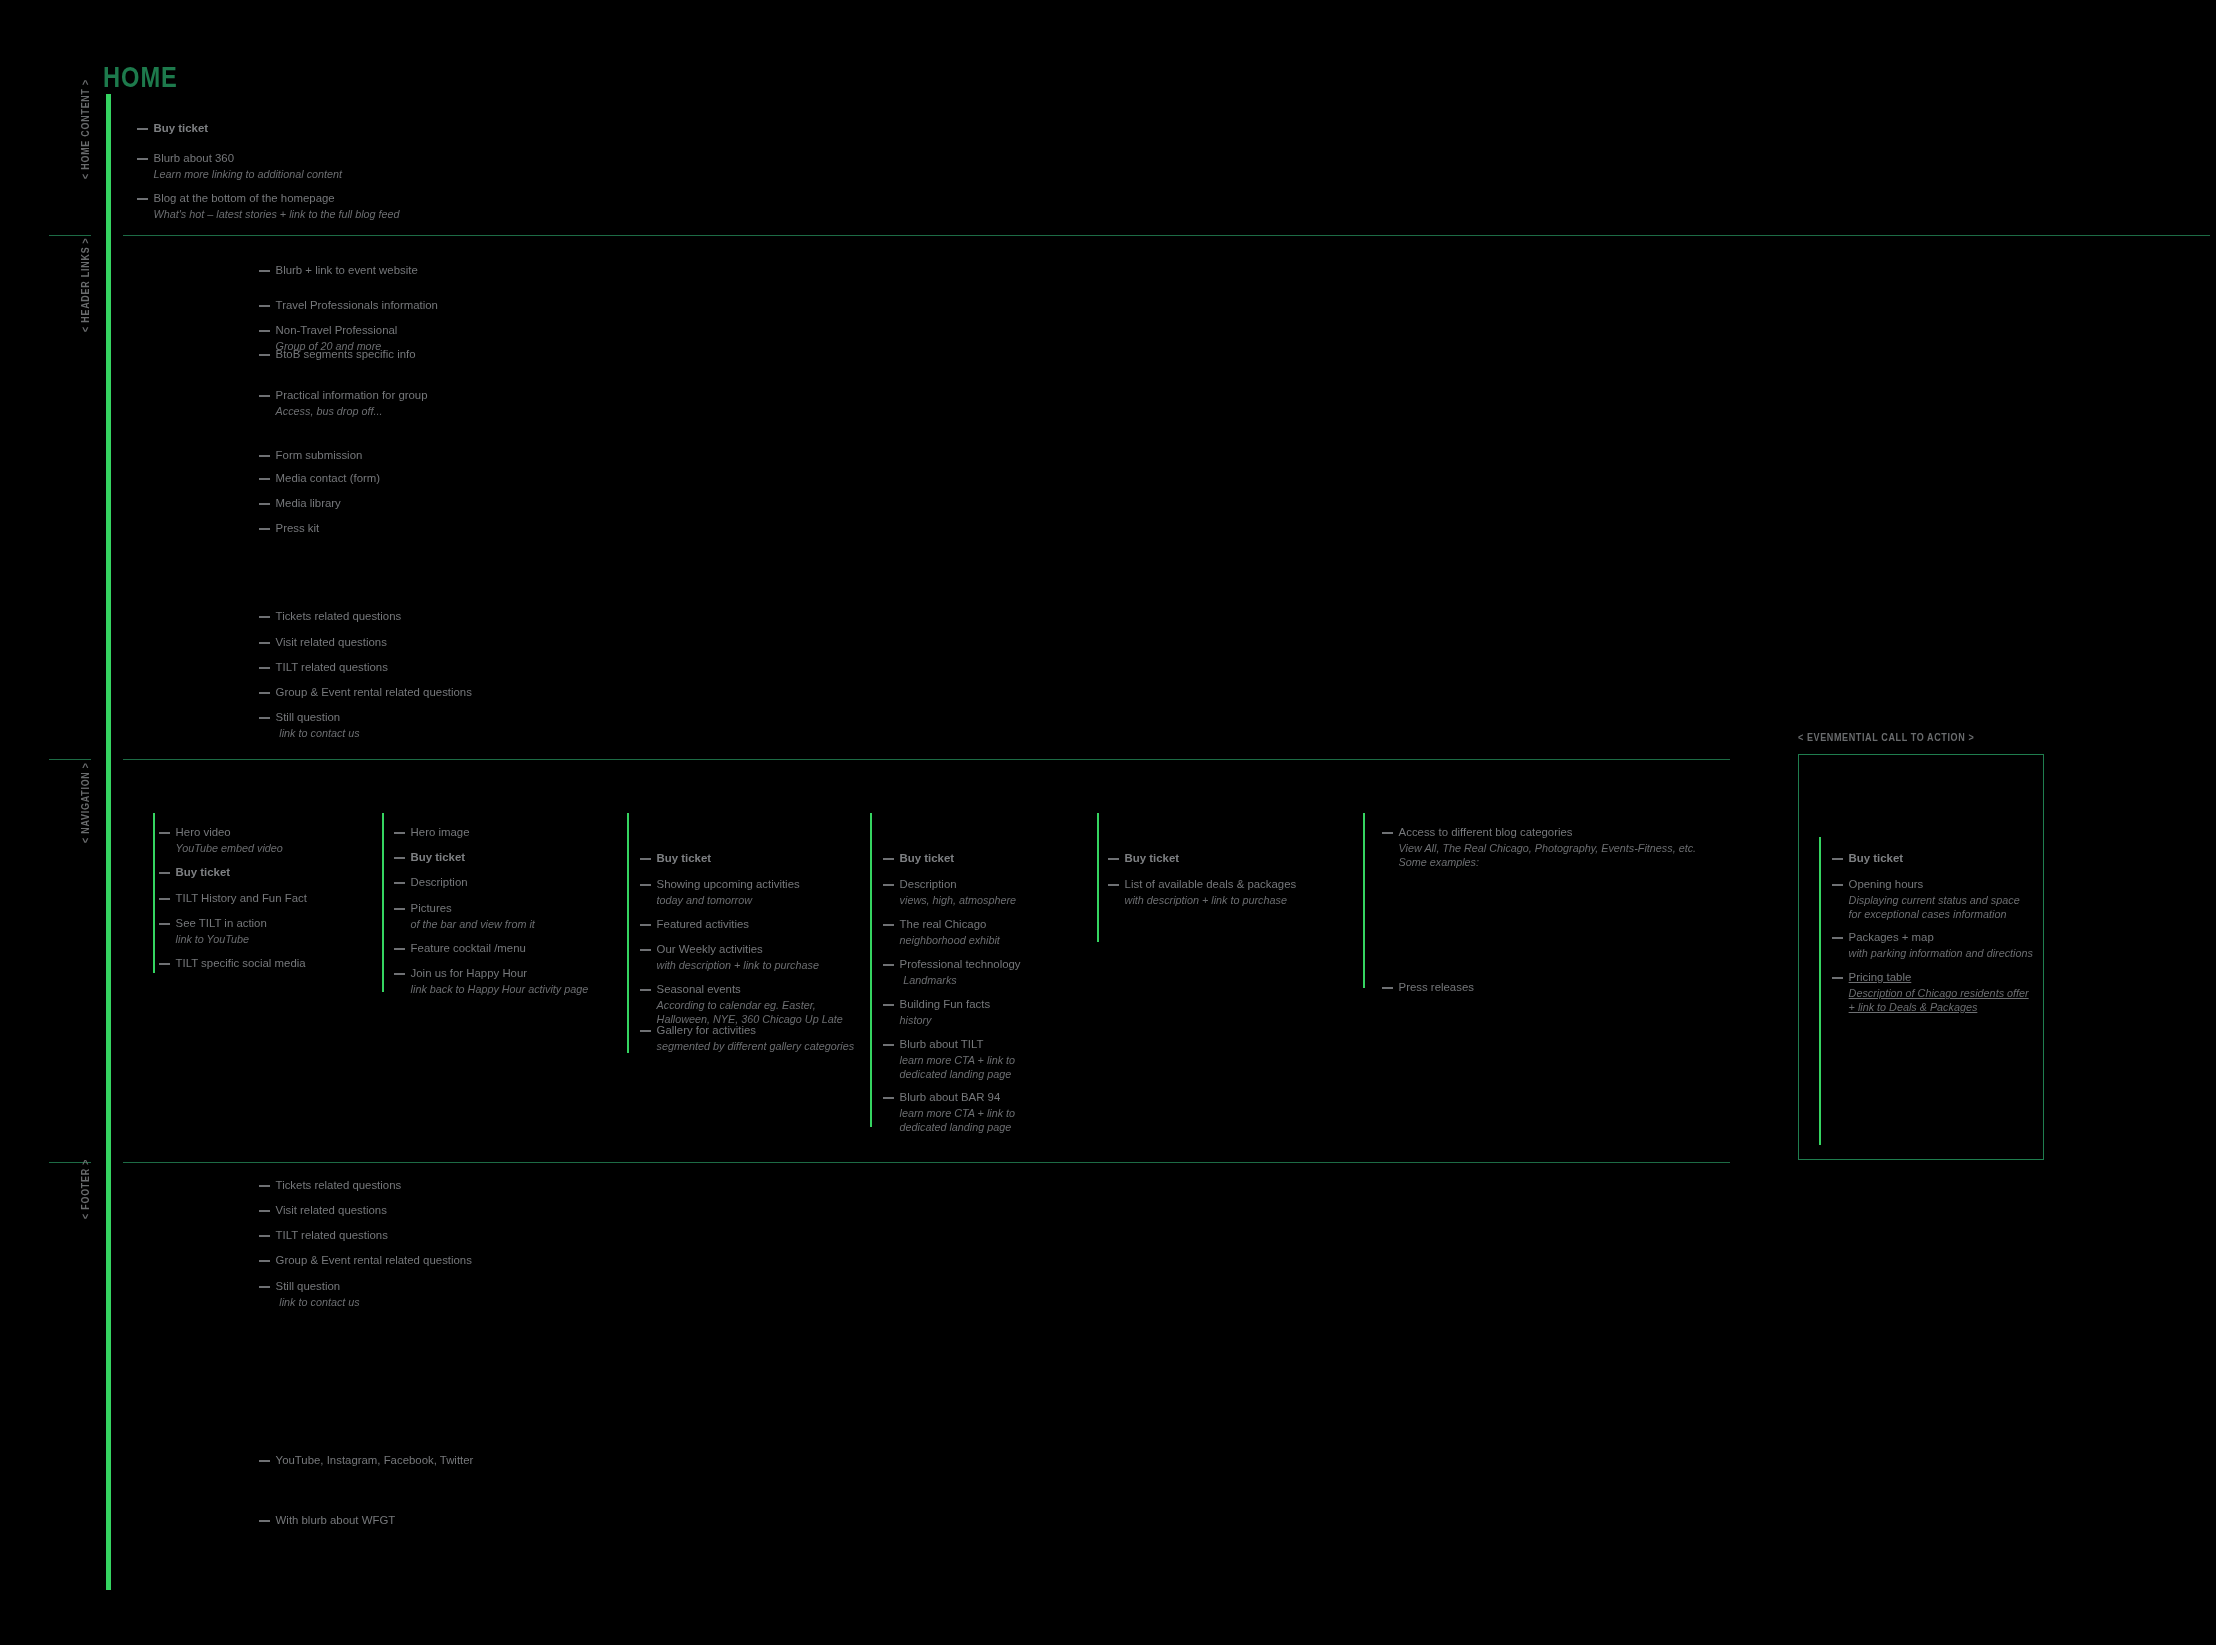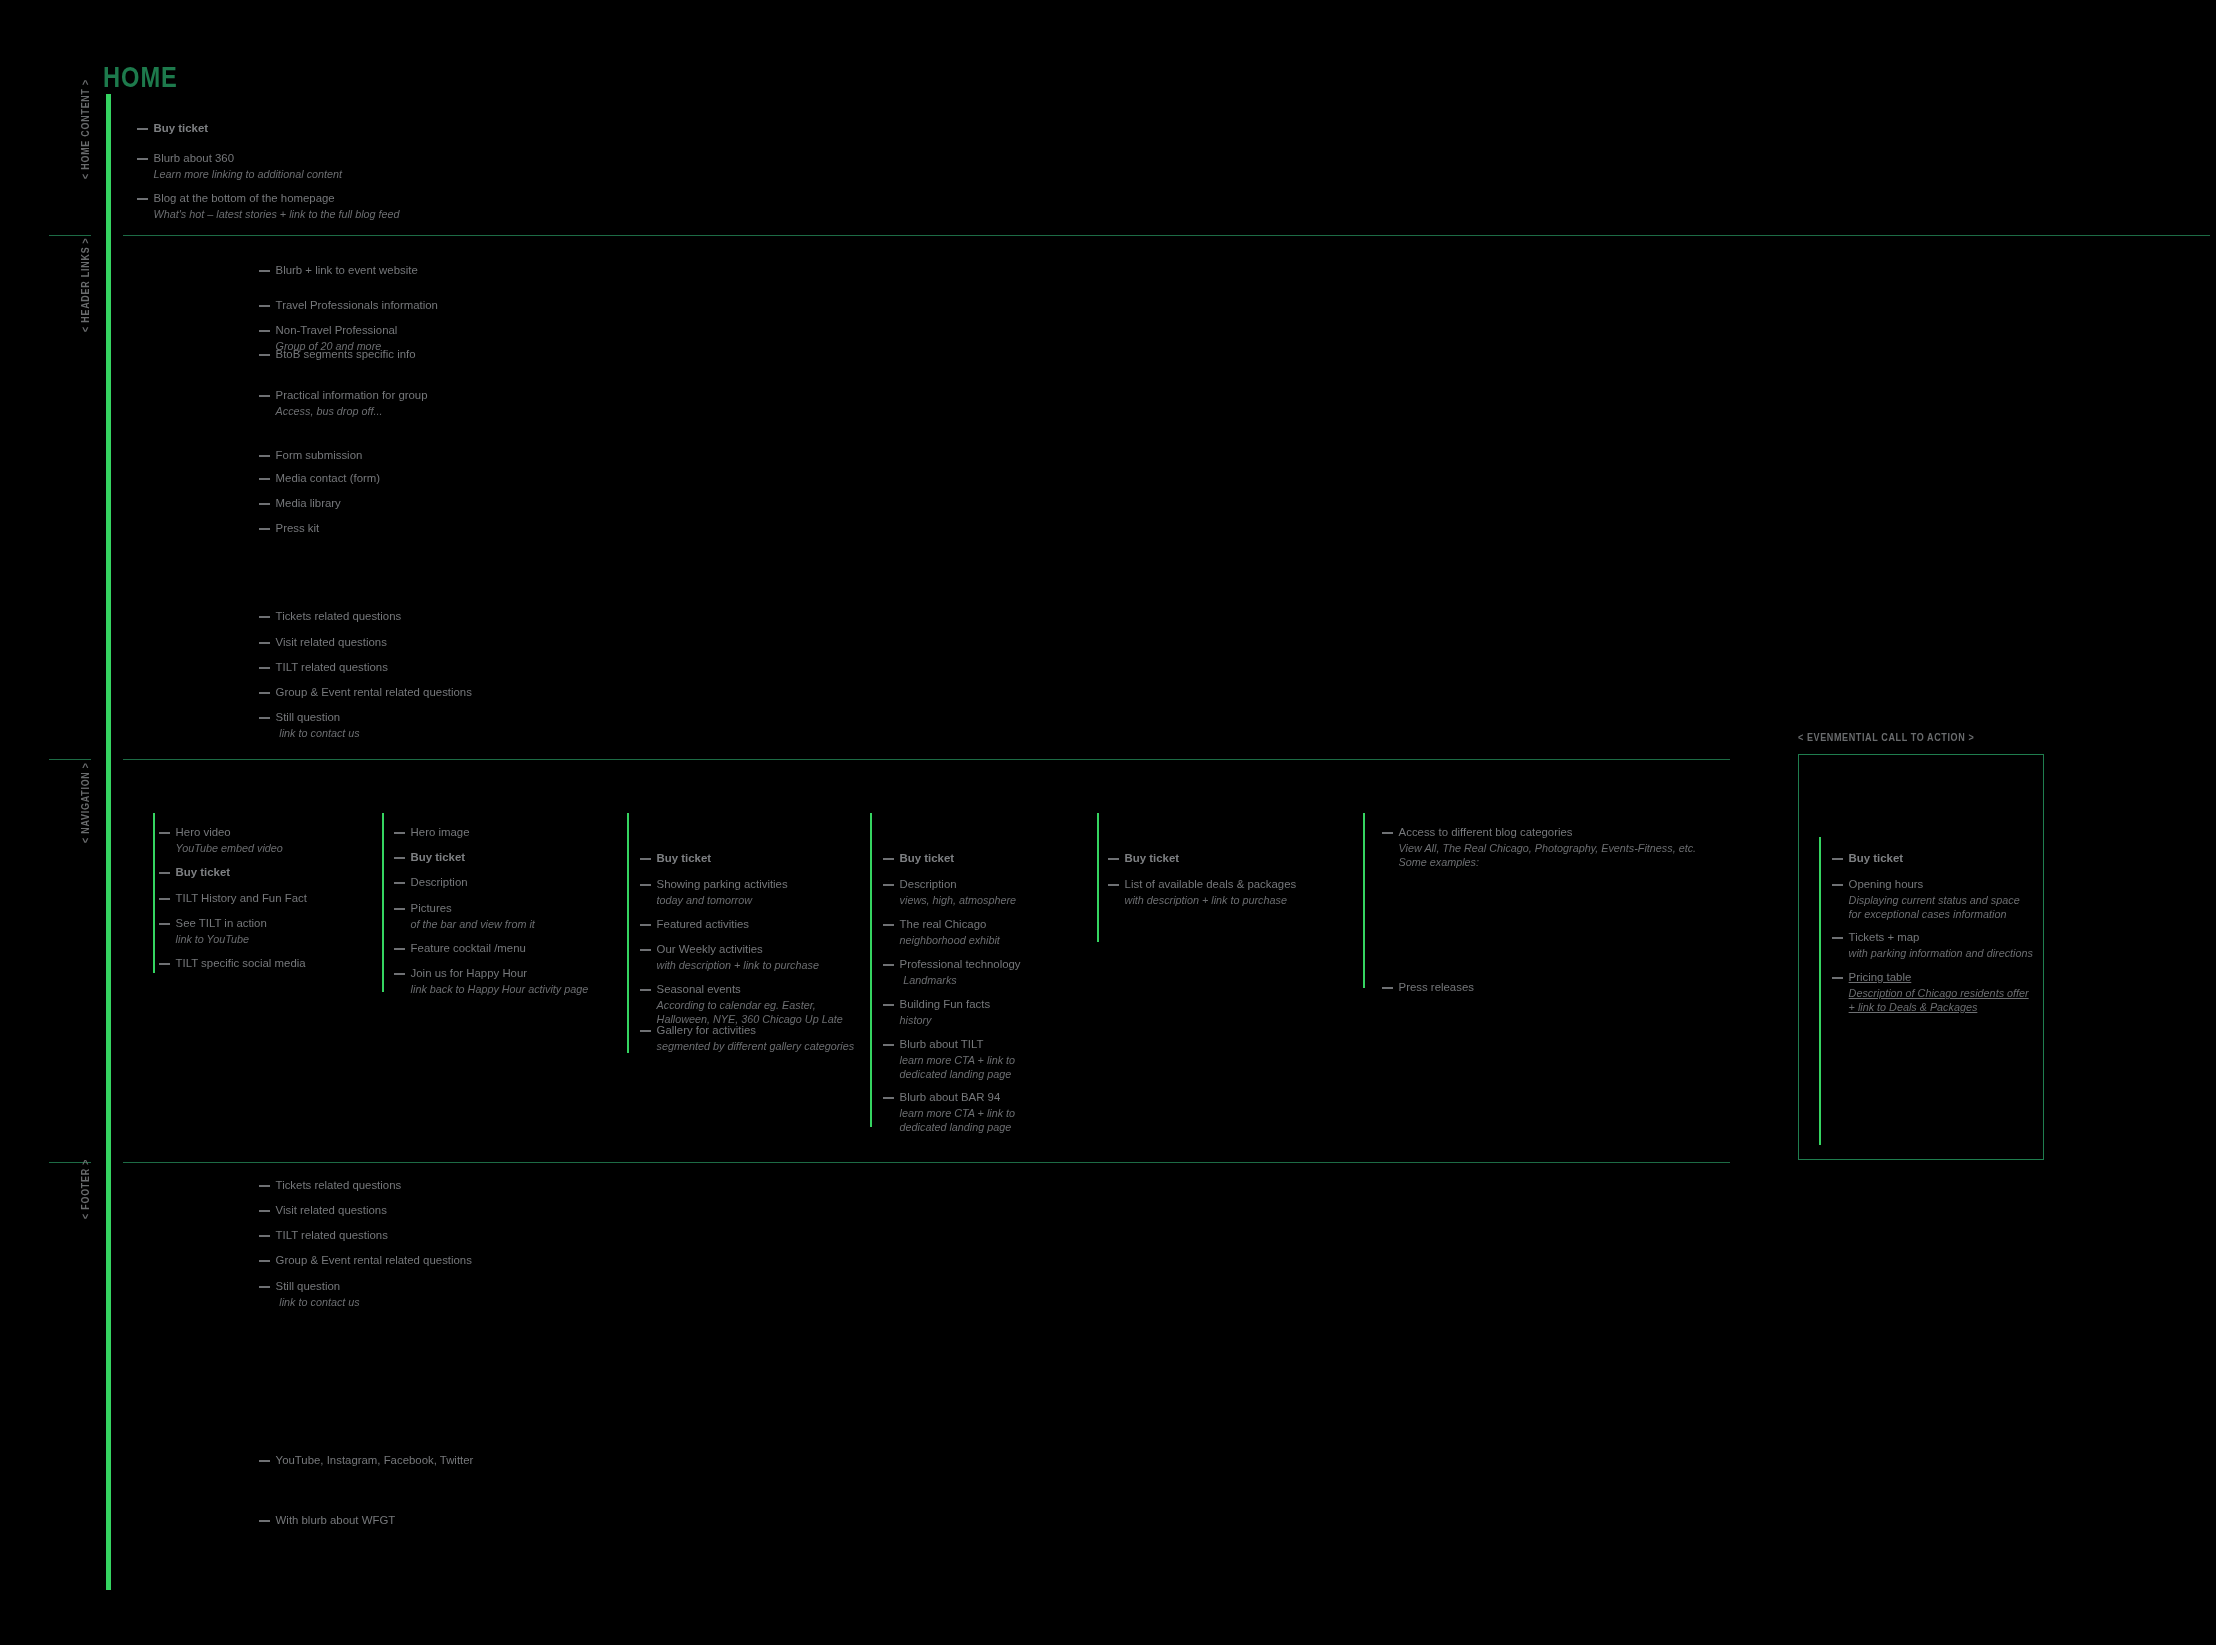--- a/index.html
+++ b/index.html
@@ -276,21 +276,21 @@
   <span class="label">Join us for Happy Hour</span>
   <span class="sub">link back to Happy Hour activity page</span>
 </div>
 
 <div class="row bold" style="left:640px; top:851px;">
   <span class="dash"></span>
   <span class="label">Buy ticket</span>
 </div>
 <div class="row" style="left:640px; top:877px;">
   <span class="dash"></span>
-  <span class="label">Showing parking activities</span>
+  <span class="label">Showing upcoming activities</span>
   <span class="sub">today and tomorrow</span>
 </div>
 <div class="row" style="left:640px; top:917px;">
   <span class="dash"></span>
   <span class="label">Featured activities</span>
 </div>
 <div class="row" style="left:640px; top:942px;">
   <span class="dash"></span>
   <span class="label">Our Weekly activities</span>
   <span class="sub">with description + link to purchase</span>
@@ -369,21 +369,21 @@
   <span class="dash"></span>
   <span class="label">Buy ticket</span>
 </div>
 <div class="row" style="left:1832px; top:877px; white-space:normal; width:197px;">
   <span class="dash"></span>
   <span class="label">Opening hours</span>
   <span class="sub">Displaying current status and space for exceptional cases information</span>
 </div>
 <div class="row" style="left:1832px; top:930px; white-space:normal; width:203px;">
   <span class="dash"></span>
-  <span class="label">Tickets + map</span>
+  <span class="label">Packages + map</span>
   <span class="sub">with parking information and directions</span>
 </div>
 <div class="row" style="left:1832px; top:970px; white-space:normal; width:197px;text-decoration:underline;">
   <span class="dash"></span>
   <span class="label">Pricing table</span>
   <span class="sub">Description of Chicago residents offer + link to Deals &amp; Packages</span>
 </div>
 
 <div class="row" style="left:259px; top:1178px;">
   <span class="dash"></span>

